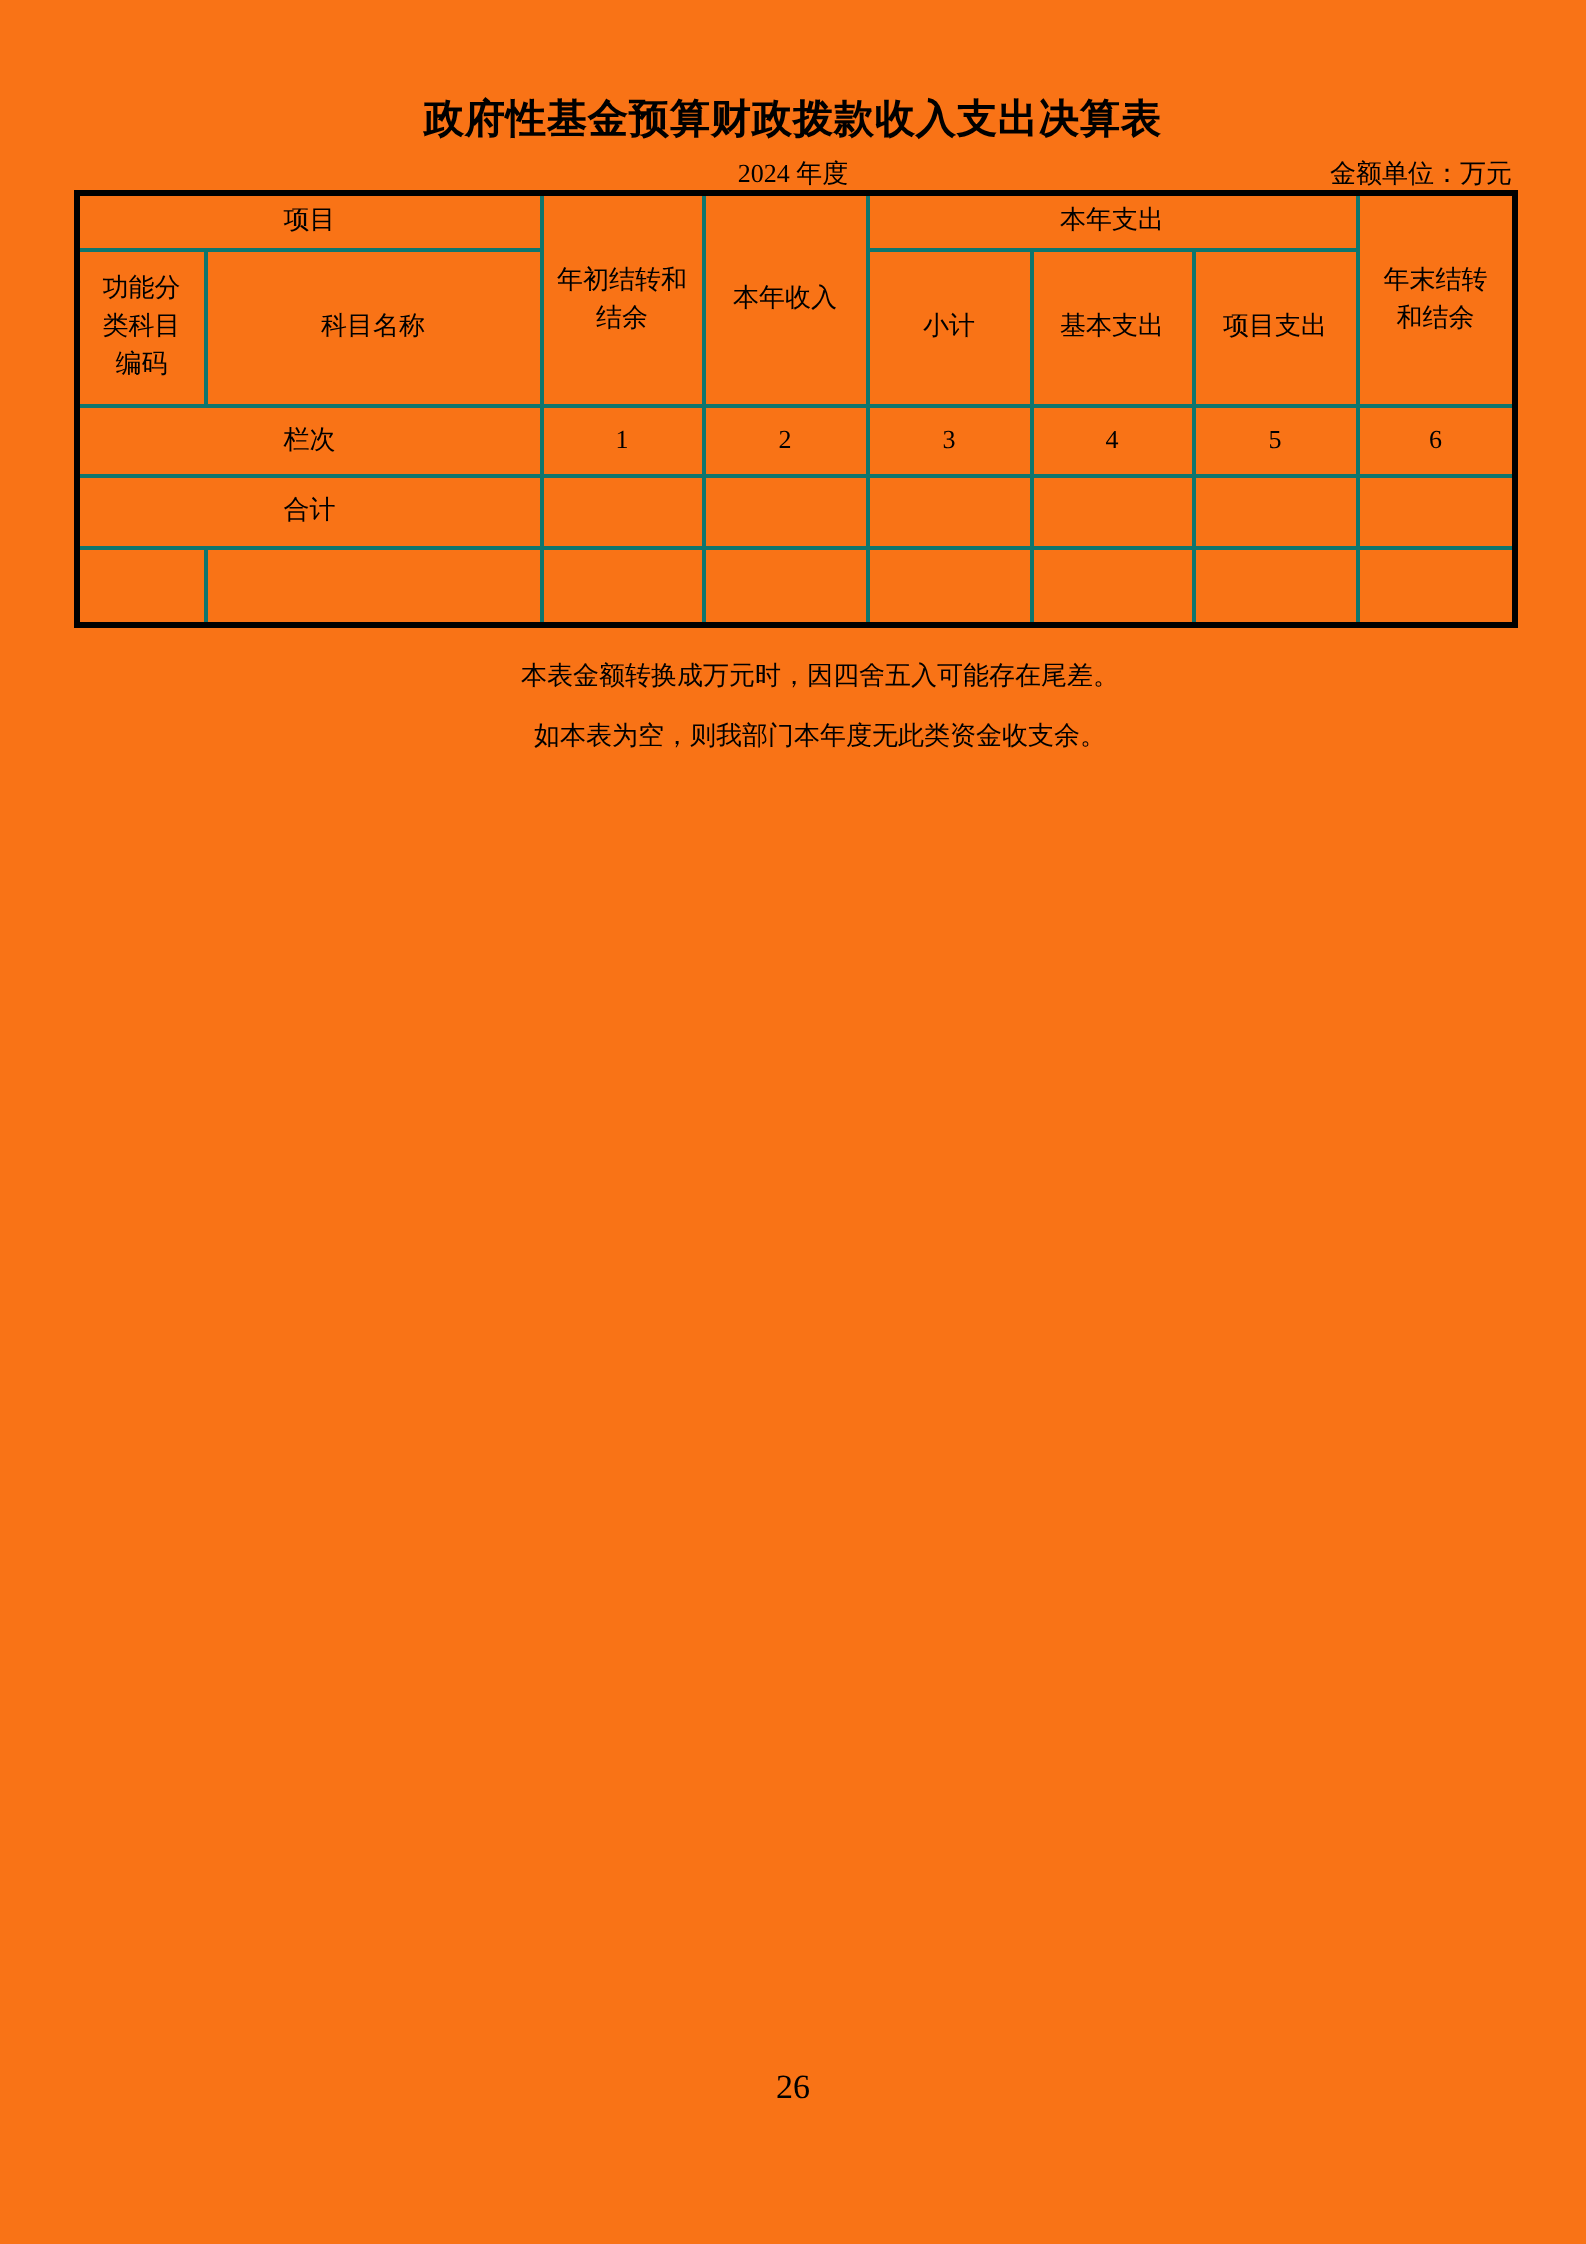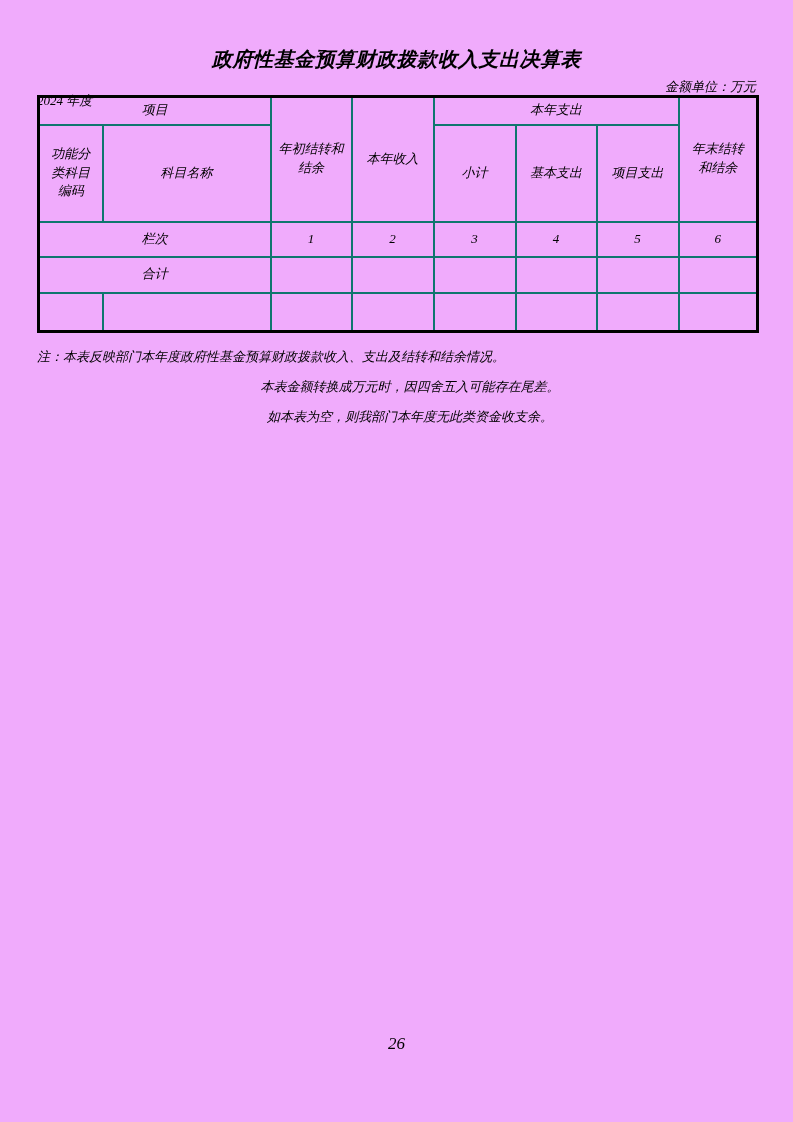--- a/index.html
+++ b/index.html
@@ -6,23 +6,22 @@
   html, body { background: #ffffff; }
   body {
     width: 793px; height: 1122px;
     font-family: "Liberation Serif", "DejaVu Serif", serif;
     color: #000;
   }
   .page {
     position: relative;
     width: 793px; height: 1122px;
     padding: 0 37px;
-    background: #f0abfc;
+    background: #f97316;
     overflow: hidden;
-    font-style: italic;
   }
   .title {
     font-family: "Liberation Sans", "DejaVu Sans", sans-serif;
     font-weight: 700;
     font-size: 20px;
     letter-spacing: 0.5px;
     text-align: center;
     padding-top: 46px;
   }
   .table-code {
@@ -30,40 +29,40 @@
     font-size: 13px;
     margin-top: 10px;
   }
   .meta-row {
     position: relative;
     height: 19px;
     font-size: 13px;
     margin-top: 3px;
   }
   .meta-left  { position: absolute; left: 0; top: 2px; }
-  .meta-center{ position: absolute; left: 0; right: 0; top: 16px; text-align: left; }
+  .meta-center{ position: absolute; left: 0; right: 0; top: 2px; text-align: center; }
   .meta-right { position: absolute; right: 0; top: 2px; }
   table.acct {
     border-collapse: collapse;
     table-layout: fixed;
     width: 719px;
     border: 3px solid #000;
   }
   table.acct td {
     border: 2px solid #0f766e;
     text-align: center;
     vertical-align: middle;
     font-size: 13px;
     padding: 1px 2px;
     line-height: 1.45;
     overflow: hidden;
   }
   .pre { white-space: pre-line; }
   tr.r1 td { height: 28px; }
-  tr.r2 td { height: 97px; }
+  tr.r2 td { height: 78px; }
   tr.r3 td { height: 35px; }
   tr.r4 td { height: 36px; }
   tr.r5 td { height: 39px; }
   .notes {
     margin-top: 9px;
     font-size: 13px;
   }
   .note-line { line-height: 30px; white-space: nowrap; }
   .note-indent { padding-left: 27px; text-align: center; }
   .page-number {
@@ -141,22 +140,19 @@
         <td></td>
         <td></td>
         <td></td>
         <td></td>
         <td></td>
       </tr>
     </tbody>
   </table>
 
   <div class="notes">
-    <div class="note-line">
-      <span>注：</span><span>本表反映部门本年度政府性基金预算财政拨款收入、支出及结转和结余情况。</span>
-    </div>
     <div class="note-line note-indent">本表金额转换成万元时，因四舍五入可能存在尾差。</div>
     <div class="note-line note-indent">如本表为空，则我部门本年度无此类资金收支余。</div>
   </div>
 
   <div class="page-number">26</div>
 
 </div>
 
 </body></html>

